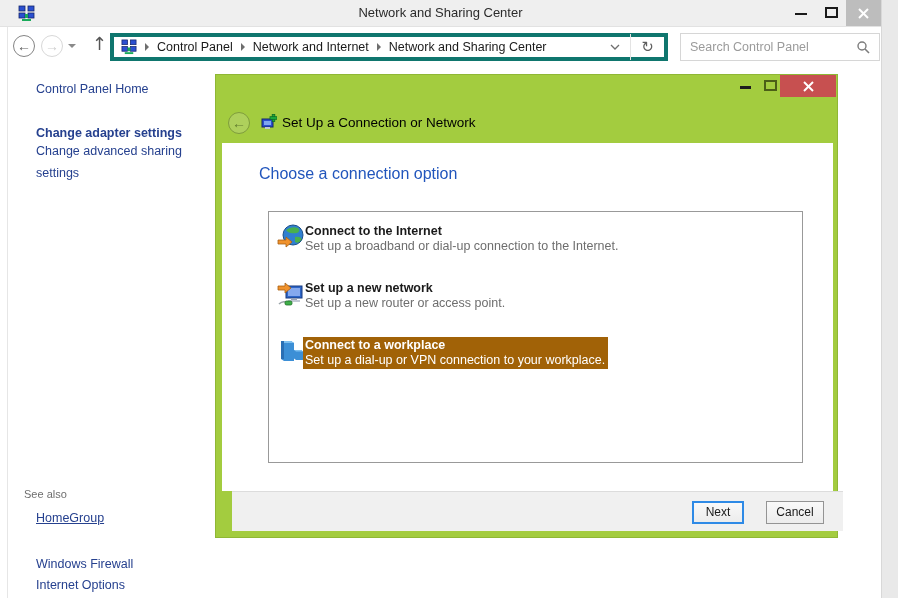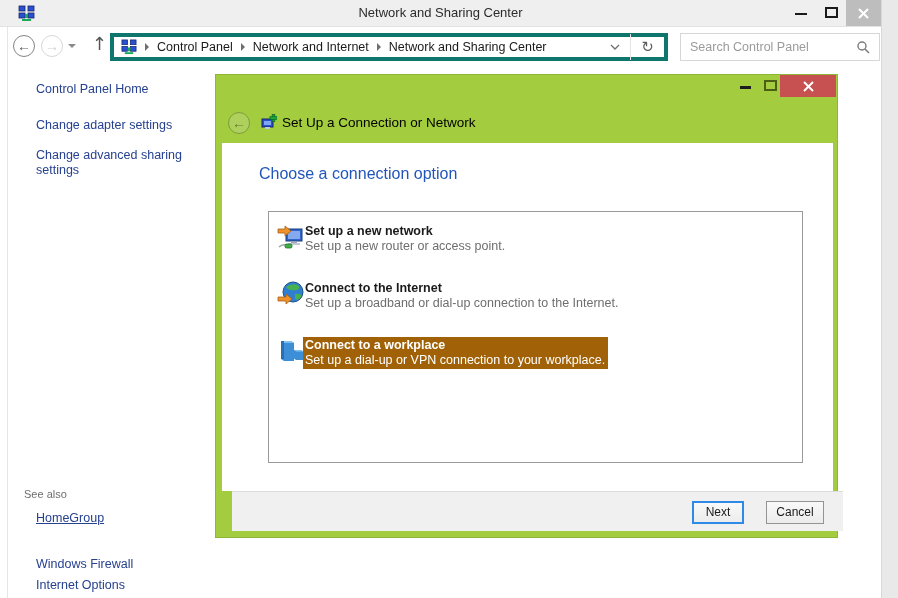--- a/index.html
+++ b/index.html
@@ -160,22 +160,22 @@
 
   <div class="searchbox">
     <input placeholder="Search Control Panel" style="">
     <svg width="13" height="13" viewBox="0 0 13 13">
       <circle cx="5" cy="5" r="4" fill="none" stroke="#7c7c7c" stroke-width="1.4"></circle>
       <line x1="8" y1="8" x2="12" y2="12" stroke="#7c7c7c" stroke-width="1.6"></line>
     </svg>
   </div>
 
   <div class="side-link" style="top:82px;">Control Panel Home</div>
-  <div class="side-link" style="top:118px;">Change adapter settings</div>
-  <div class="side-link" style="top:148px; width:152px; line-height:15px;">Change advanced sharing settings</div>
+  <div class="side-link" style="top:126px;font-weight:bold;">Change adapter settings</div>
+  <div class="side-link" style="top:140px; width:152px; line-height:22px;">Change advanced sharing settings</div>
   <div class="side-label" style="top:488px;">See also</div>
   <div class="side-link" style="top:511px;text-decoration:underline;">HomeGroup</div>
   <div class="side-link" style="top:534px;margin-top:44px;">Internet Options</div>
   <div class="side-link" style="top:557px;">Windows Firewall</div>
 
   <div class="dialog">
     <div class="dlg-min"></div>
     <div class="dlg-max"></div>
     <div class="dlg-close">
       <svg width="11" height="11" viewBox="0 0 11 11">
@@ -194,51 +194,51 @@
       <rect x="10" y="0" width="7" height="7" fill="none"></rect>
       <rect x="12.2" y="0.5" width="2.6" height="7" fill="#1fae3f" stroke="#0c6b24" stroke-width="0.8"></rect>
       <rect x="10" y="2.7" width="7" height="2.6" fill="#1fae3f" stroke="#0c6b24" stroke-width="0.8"></rect>
     </svg>
     <div class="dlg-htitle">Set Up a Connection or Network</div>
 
     <div class="dlg-content">
       <div class="dlg-heading">Choose a connection option</div>
 
       <div class="listbox">
+
+        <div class="option">
+          <svg class="opt-icon" width="28" height="28" viewBox="0 0 28 28">
+            <circle cx="16" cy="12" r="10" fill="#2f7fd0"></circle>
+            <path d="M9 7 Q14 3 21 5 Q24 8 20 10 Q14 11 11 9 Z" fill="#49b04f"></path>
+            <path d="M18 14 Q24 13 25 17 Q22 21 18 19 Z" fill="#49b04f"></path>
+            <circle cx="16" cy="12" r="10" fill="none" stroke="#1b5089" stroke-width="1"></circle>
+            <polygon points="1,17 9,17 9,14 15,19 9,24 9,21 1,21" fill="#f0922c" stroke="#a85f12" stroke-width="0.8"></polygon>
+          </svg>
+          <span class="opt-text">
+            <span class="opt-title">Connect to the Internet</span>
+            <span class="opt-desc">Set up a broadband or dial-up connection to the Internet.</span>
+          </span>
+        </div>
 
         <div class="option">
           <svg class="opt-icon" width="28" height="28" viewBox="0 0 28 28">
             <rect x="9" y="6" width="16" height="12" fill="#2f66c8" stroke="#173a80" stroke-width="1"></rect>
             <rect x="11" y="8" width="12" height="8" fill="#85a9ee"></rect>
             <rect x="14" y="18" width="6" height="2" fill="#9aa3b5"></rect>
             <rect x="11" y="20" width="12" height="2" fill="#c2c8d4"></rect>
             <polygon points="1,6 8,6 8,3 14,8 8,13 8,10 1,10" fill="#f0922c" stroke="#a85f12" stroke-width="0.8"></polygon>
             <path d="M2 24 Q6 20 11 23" fill="none" stroke="#9aa3a8" stroke-width="1.6"></path>
             <rect x="8" y="21" width="7" height="4" rx="1.5" fill="#3fae49" stroke="#20712a" stroke-width="0.8"></rect>
           </svg>
           <span class="opt-text">
             <span class="opt-title">Set up a new network</span>
             <span class="opt-desc">Set up a new router or access point.</span>
           </span>
         </div>
 
-        <div class="option">
-          <svg class="opt-icon" width="28" height="28" viewBox="0 0 28 28">
-            <circle cx="16" cy="12" r="10" fill="#2f7fd0"></circle>
-            <path d="M9 7 Q14 3 21 5 Q24 8 20 10 Q14 11 11 9 Z" fill="#49b04f"></path>
-            <path d="M18 14 Q24 13 25 17 Q22 21 18 19 Z" fill="#49b04f"></path>
-            <circle cx="16" cy="12" r="10" fill="none" stroke="#1b5089" stroke-width="1"></circle>
-            <polygon points="1,17 9,17 9,14 15,19 9,24 9,21 1,21" fill="#f0922c" stroke="#a85f12" stroke-width="0.8"></polygon>
-          </svg>
-          <span class="opt-text">
-            <span class="opt-title">Connect to the Internet</span>
-            <span class="opt-desc">Set up a broadband or dial-up connection to the Internet.</span>
-          </span>
-        </div>
-
         <div class="option selected">
           <svg class="opt-icon" width="28" height="28" viewBox="0 0 28 28">
             <polygon points="4,4 14,4 17,6 17,24 7,24 4,22" fill="#3c8fd6"></polygon>
             <polygon points="4,4 14,4 17,6 7,6" fill="#7fc0ef"></polygon>
             <rect x="4" y="4" width="3" height="18" fill="#2a6fb4"></rect>
             <polygon points="17,13 24,13 26,14.5 26,23 19,23 17,21.5" fill="#3c8fd6"></polygon>
             <polygon points="17,13 24,13 26,14.5 19,14.5" fill="#7fc0ef"></polygon>
           </svg>
           <span class="opt-text">
             <span class="opt-title">Connect to a workplace</span>

